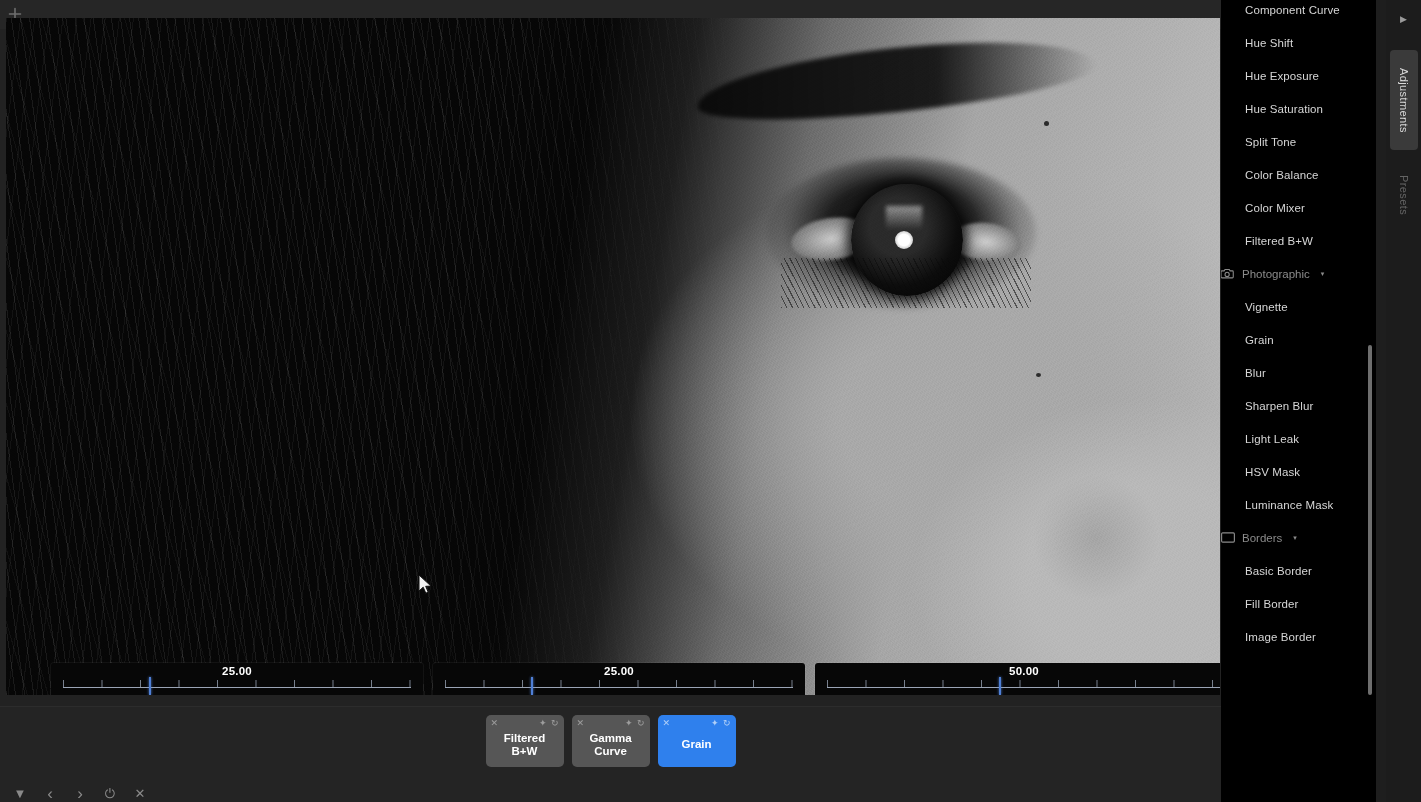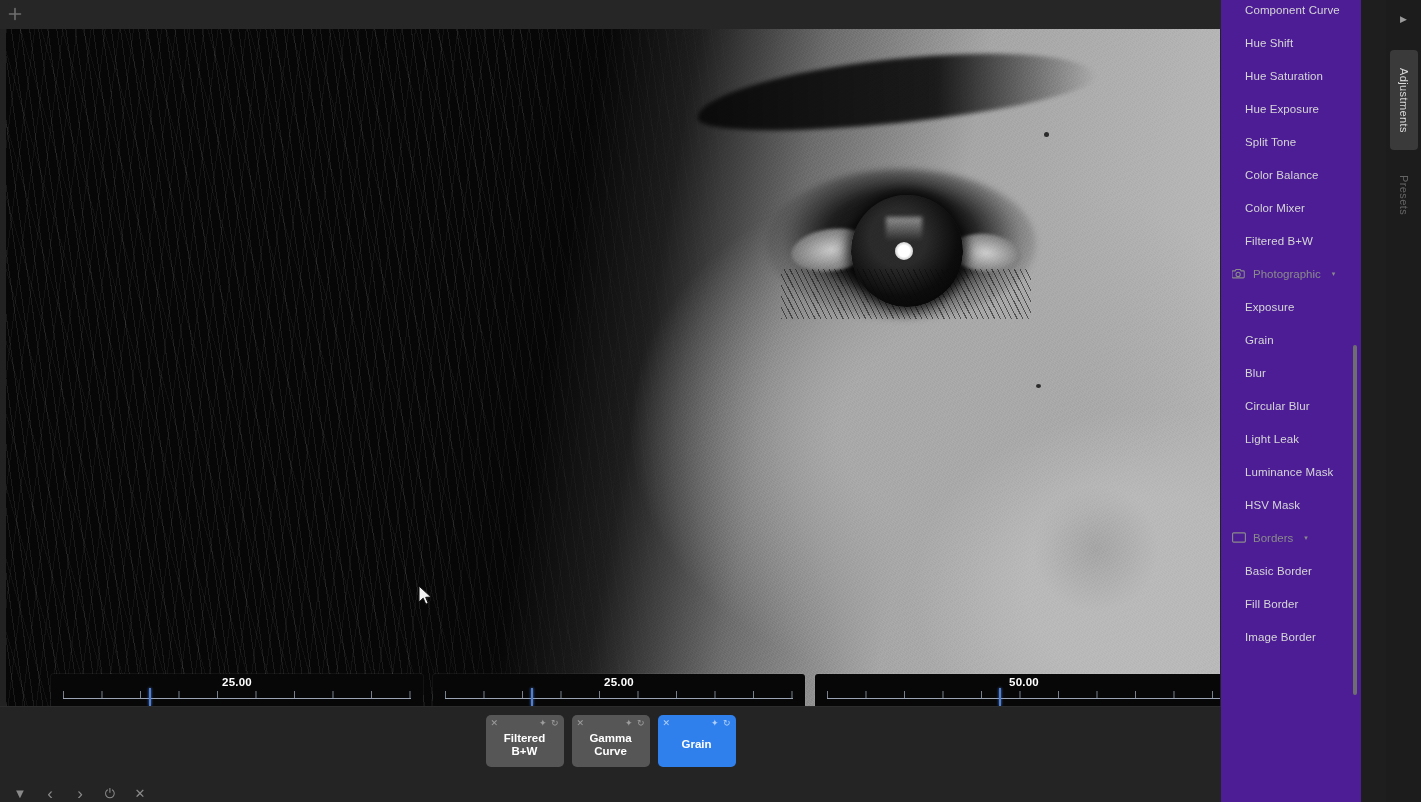--- a/index.html
+++ b/index.html
@@ -18,21 +18,21 @@
   }
   #top-strip {
     position: absolute; left: 0; top: 0; width: 1221px; height: 29px;
     background: #262626;
   }
   #add-layer-icon {
     position: absolute; left: 7px; top: 6px; width: 17px; height: 17px;
     color: #6f6f6f;
   }
   #canvas-wrap {
-    position: absolute; left: 6px; top: 29px; width: 1214px; height: 677px;
+    position: absolute; left: 6px; top: 18px; width: 1214px; height: 677px;
     background: #8b5cf6; overflow: hidden;
   }
   
   #photo {
     position: absolute; inset: 0;
     background:
       radial-gradient(ellipse 120px 60px at 895px 225px, #111 0 42%, rgba(20,20,20,0) 72%),
       radial-gradient(circle 90px at 1090px 520px, rgba(120,120,120,.30), rgba(0,0,0,0) 70%),
       radial-gradient(ellipse 300px 230px at 1140px 560px, #b9b9b9 0 40%, rgba(150,150,150,0) 78%),
       radial-gradient(ellipse 420px 330px at 960px 400px, #a9a9a9 0 30%, rgba(140,140,140,0) 80%),
@@ -159,30 +159,30 @@
     display: flex; align-items: center; gap: 14px; padding-left: 12px;
   }
   .tb-icon {
     width: 16px; height: 16px; color: #8a8a8a; display: flex;
     align-items: center; justify-content: center; cursor: pointer;
     font-size: 13px; line-height: 1;
   }
 
   
   #sidebar {
-    position: absolute; left: 1221px; top: 0; width: 140px; height: 802px;
-    background: #4c1d95; overflow: hidden;
+    position: absolute; left: 1221px; top: 0; width: 155px; height: 802px;
+    background: #000000; overflow: hidden;
   }
   #sidebar-list { position: absolute; left: 0; top: 0; width: 165px; }
   .side-item {
     height: 33px; display: flex; align-items: center; padding-left: 24px;
     font-size: 11.5px; color: #d6d6d6; cursor: pointer; letter-spacing: .1px;
   }
   .group-head {
-    height: 33px; display: flex; align-items: center; padding-left: 11px; gap: 7px;
+    height: 33px; display: flex; align-items: center; gap: 7px;
     font-size: 11.5px; color: #8b8b8b; cursor: pointer;
   }
   .group-head .gicon { width: 14px; height: 14px; display: flex; align-items: center; justify-content: center; }
   .group-head .gcaret { font-size: 7px; color: #8b8b8b; margin-left: 4px; }
 
   #sb-scrollbar {
     position: absolute; right: 4px; top: 345px; width: 4px; height: 350px;
     background: #6e6e6e; border-radius: 2px;
   }
 
@@ -299,43 +299,43 @@
         <div class="tb-icon">⏻</div>
         <div class="tb-icon">✕</div>
       </div>
     </div>
   </div>
 
   <div id="sidebar">
     <div id="sidebar-list" style="top: -7px;">
         <div class="side-item">Component Curve</div>
         <div class="side-item">Hue Shift</div>
+        <div class="side-item">Hue Exposure</div>
         <div class="side-item">Hue Saturation</div>
-        <div class="side-item">Hue Exposure</div>
         <div class="side-item">Split Tone</div>
         <div class="side-item">Color Balance</div>
         <div class="side-item">Color Mixer</div>
         <div class="side-item">Filtered B+W</div>
         <div class="group-head">
           <span class="gicon">
             <svg viewBox="0 0 16 14" width="14" height="13">
               <path d="M1 4h2.6l1-1.6h4.8l1 1.6H13a1 1 0 0 1 1 1v6a1 1 0 0 1-1 1H1a1 1 0 0 1-1-1V5a1 1 0 0 1 1-1z" fill="none" stroke="#8b8b8b" stroke-width="1.2"></path>
               <circle cx="7" cy="8" r="2.4" fill="none" stroke="#8b8b8b" stroke-width="1.2"></circle>
             </svg>
           </span>
           <span>Photographic</span>
           <span class="gcaret">▾</span>
         </div>
-        <div class="side-item">Exposure</div>
+        <div class="side-item">Vignette</div>
         <div class="side-item">Grain</div>
         <div class="side-item">Blur</div>
-        <div class="side-item">Circular Blur</div>
+        <div class="side-item">Sharpen Blur</div>
         <div class="side-item">Light Leak</div>
+        <div class="side-item">HSV Mask</div>
         <div class="side-item">Luminance Mask</div>
-        <div class="side-item">HSV Mask</div>
         <div class="group-head">
           <span class="gicon">
             <svg viewBox="0 0 16 12" width="14" height="11">
               <rect x="0.7" y="0.7" width="14.6" height="10.6" rx="1.2" fill="none" stroke="#8b8b8b" stroke-width="1.3"></rect>
             </svg>
           </span>
           <span>Borders</span>
           <span class="gcaret">▾</span>
         </div>
         <div class="side-item">Basic Border</div>

